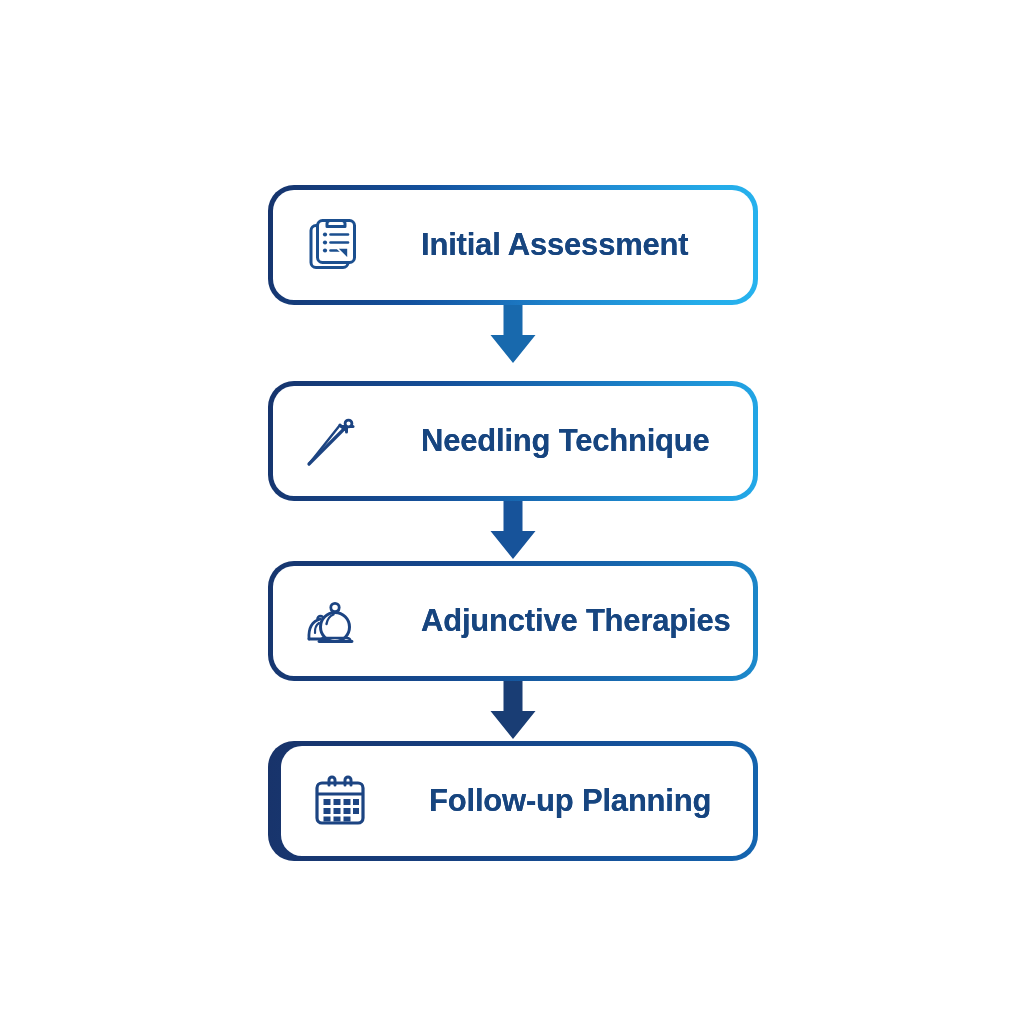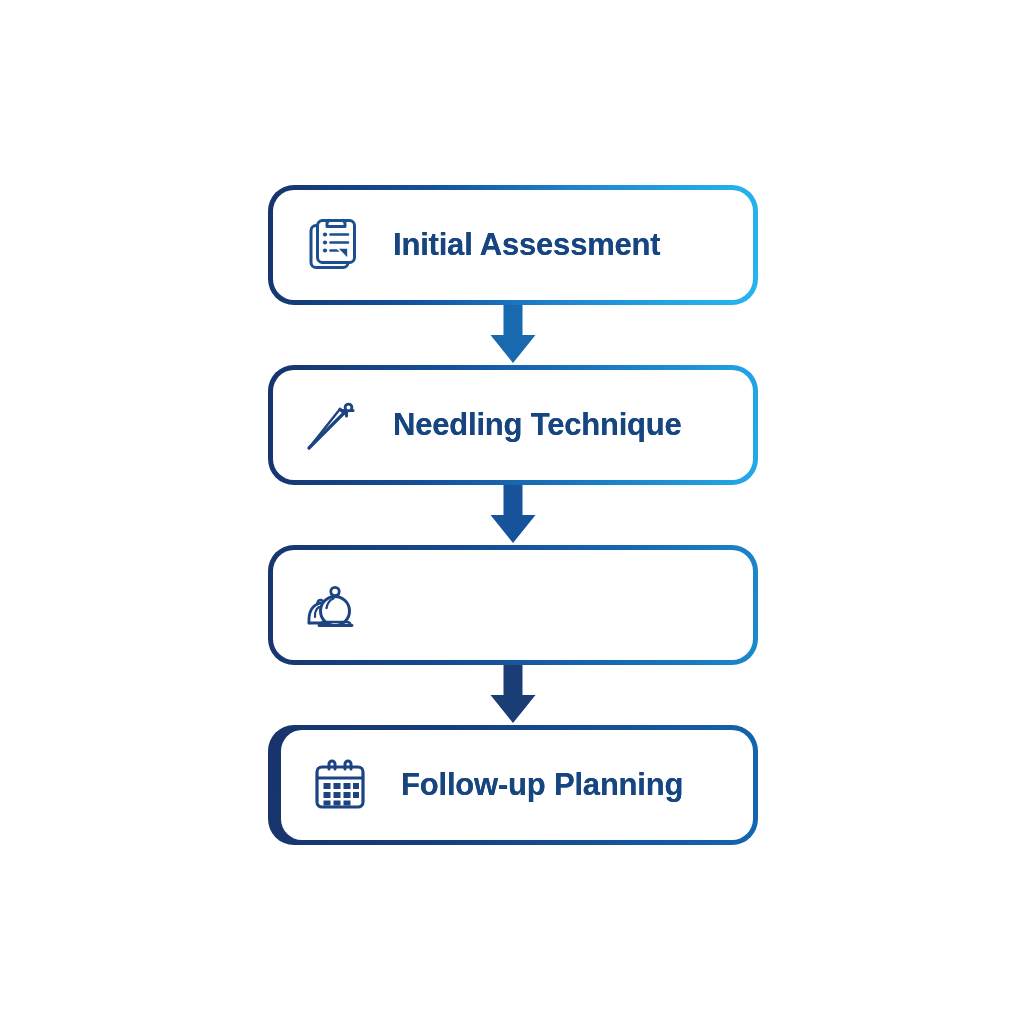--- a/index.html
+++ b/index.html
@@ -40,25 +40,26 @@
   .step-inner {
     position: relative;
     height: 100%;
     width: 100%;
     background: #ffffff;
     border-radius: 21px;
     display: flex;
     align-items: center;
     box-sizing: border-box;
     padding-left: 30px;
+    gap: 28px;
   }
 
   
   .step.g1 { background: linear-gradient(100deg, #16336b 0%, #13519e 32%, #1f86cf 62%, #24ace9 88%, #27b3ef 100%); }
-  .step.g2 { background: linear-gradient(100deg, #16336b 0%, #154f99 34%, #1a79c1 66%, #219fe0 92%, #23a9e8 100%); }
+  .step.g2 { background: linear-gradient(100deg, #16336b 0%, #154f99 34%, #1a79c1 66%, #219fe0 92%, #23a9e8 100%); margin-top: 16px; }
   .step.g3 { background: linear-gradient(100deg, #17356d 0%, #154a91 38%, #1767ae 70%, #1b83c6 95%, #1c8bcd 100%); }
   .step.g4 { background: linear-gradient(100deg, #18336a 0%, #163f7f 38%, #15539c 72%, #1462ac 95%, #1466b1 100%); padding-left: 13px; }
 
   .step-icon {
     width: 58px;
     height: 58px;
     flex: 0 0 58px;
     display: flex;
     align-items: center;
     justify-content: center;
@@ -150,20 +151,21 @@
             <path d="M13.5 26 a3 3 0 0 1 6 0" stroke="#1c4482" stroke-width="2.6" fill="none"></path>
             <path d="M11 40 q-0.5 -7 4 -10" stroke="#1c4482" stroke-width="2.2" fill="none" stroke-linecap="round"></path>
             <circle cx="31" cy="34" r="14.5" stroke="#1c4482" stroke-width="3" fill="#ffffff"></circle>
             <path d="M27.5 18.5 a3.8 3.8 0 0 1 7.2 0" stroke="#1c4482" stroke-width="2.8" fill="none"></path>
             <circle cx="31" cy="14.5" r="4.2" stroke="#1c4482" stroke-width="2.8" fill="#ffffff"></circle>
             <path d="M22.5 31 q1 -7 7 -9.5" stroke="#1c4482" stroke-width="2.4" fill="none" stroke-linecap="round"></path>
             <path d="M15 48.5 h33" stroke="#1c4482" stroke-width="2.8" stroke-linecap="round"></path>
             <path d="M16.5 48.5 q0 -3.5 4 -3.5 h22 q4 0 4 3.5" stroke="#1c4482" stroke-width="2.6" fill="none"></path>
           </svg>
         </span>
+        <span class="step-label">Adjunctive Therapies</span>
       </div>
     </div>
 
     <div class="connector">
       <svg width="46" height="60" viewBox="0 0 46 60">
         <path d="M13.5 0 h19 v30 h13 L23 58 L0.5 30 h13 z" fill="#193d74"></path>
       </svg>
     </div>
 
     <div class="step g4">

